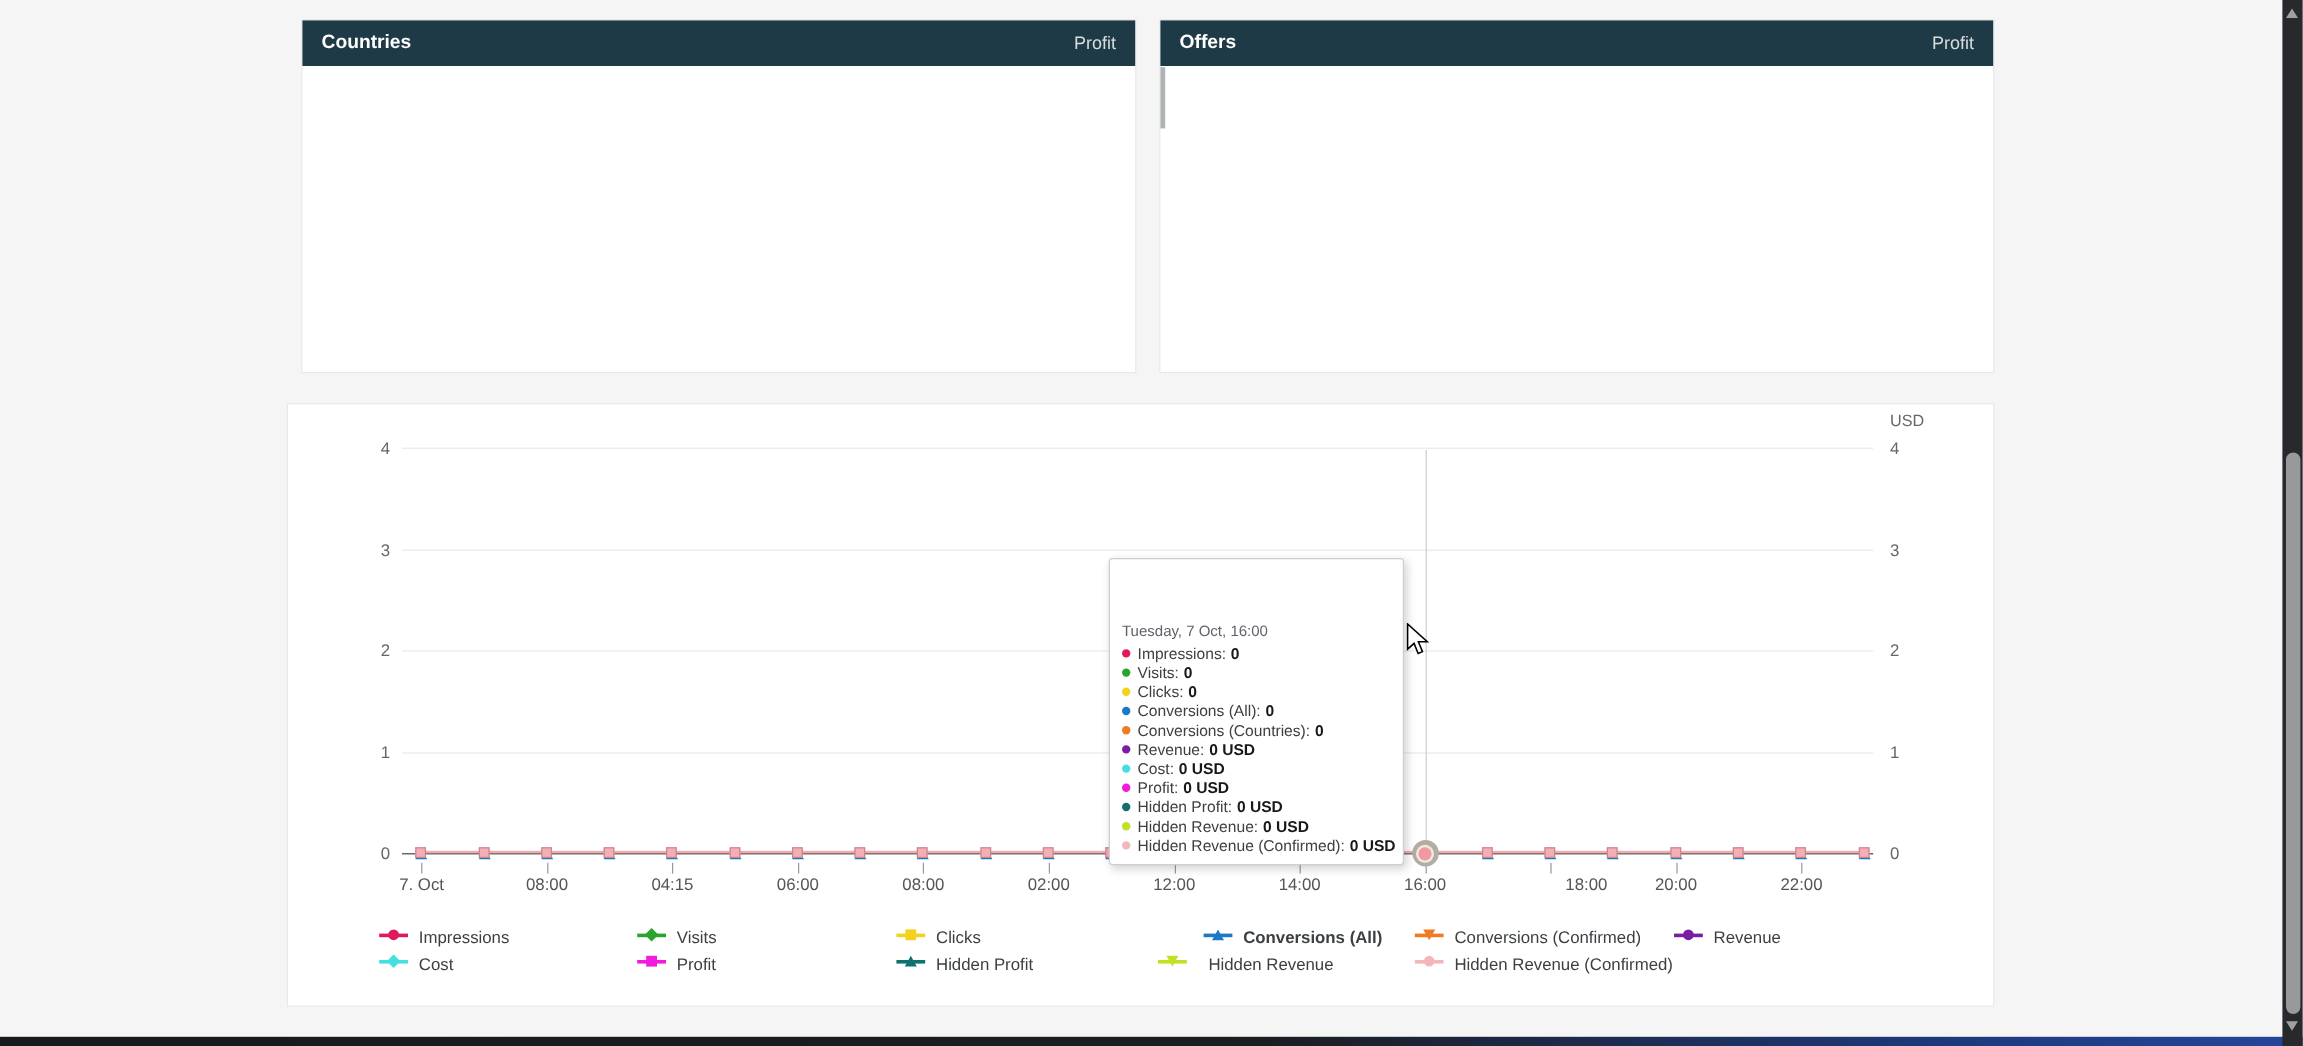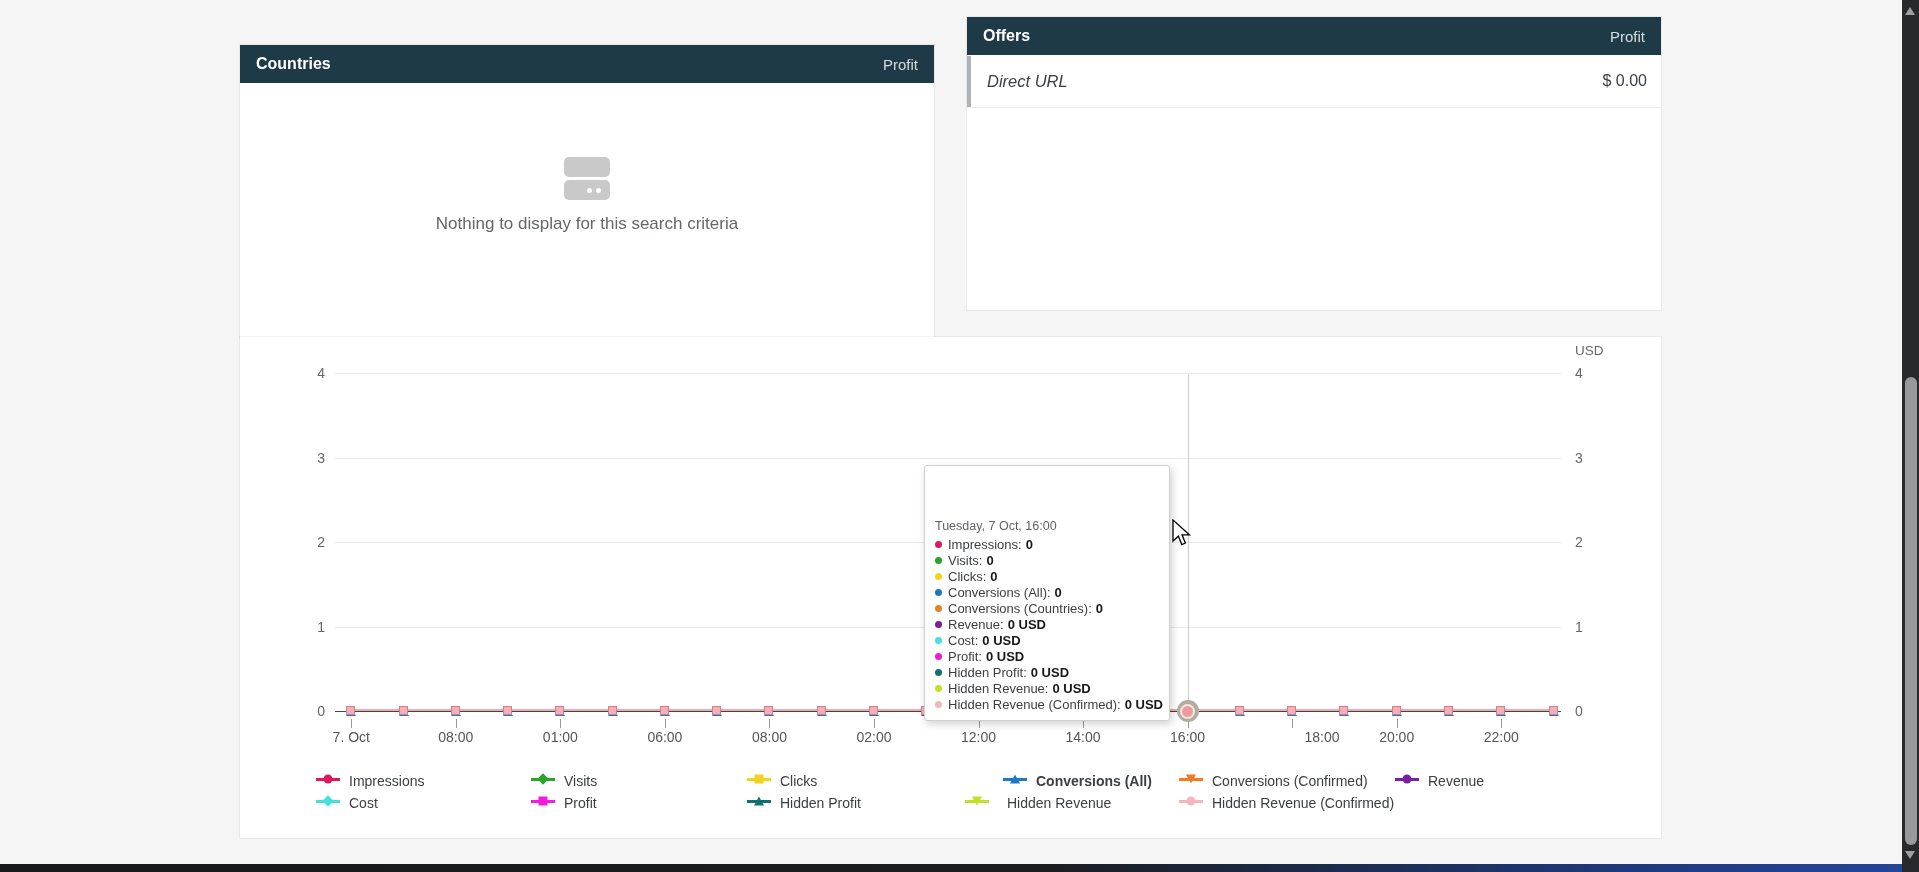--- a/index.html
+++ b/index.html
@@ -2,21 +2,21 @@
 <html><head>
 <meta charset="utf-8">
 <style>
   * { margin:0; padding:0; box-sizing:border-box; }
   html,body { width:1919px; height:872px; overflow:hidden; }
   body { font-family:"Liberation Sans", sans-serif; background:#f5f5f6; position:relative; }
   .page { position:absolute; inset:0; }
 
   
   .panel { position:absolute; background:#fff; box-shadow:0 0 0 1px rgba(0,0,0,0.05); }
-  .panel-countries { left:240px; top:17px; width:694px; height:293px;margin-top:28px; }
+  .panel-countries { left:252px; top:17px; width:694px; height:293px; }
   .panel-offers    { left:967px; top:17px; width:694px; height:293px; }
   .panel-chart     { left:240px; top:337px; width:1421px; height:501px; }
 
   .panel-header { height:38px; background:#1f3a47; display:flex; align-items:center;
                   justify-content:space-between; padding:0 16px; }
   .panel-title  { color:#ffffff; font-weight:bold; font-size:16px; }
   .panel-metric { color:#d8dcdf; font-size:15px; }
 
   
   .empty-state { position:absolute; left:0; right:0; top:112px; text-align:center; }
@@ -92,44 +92,28 @@
 </head>
 <body>
 
 <div class="page">
 
   <section class="panel panel-countries">
     <header class="panel-header">
       <span class="panel-title">Countries</span>
       <span class="panel-metric">Profit</span>
     </header>
-    <div class="empty-state">
-      <div class="empty-icon">
-        <div class="ei-top"></div>
-        <div class="ei-bottom">
-          <span class="ei-dot"></span>
-          <span class="ei-dot"></span>
-        </div>
-      </div>
-      <div class="empty-text">Nothing to display for this search criteria</div>
-    </div>
   </section>
 
   <section class="panel panel-offers">
     <header class="panel-header">
       <span class="panel-title">Offers</span>
       <span class="panel-metric">Profit</span>
     </header>
     <div class="offers-scroll"></div>
-    <div id="offers-rows">
-        <div class="offer-row">
-          <span class="offer-name">Direct URL</span>
-          <span class="offer-value">$ 0.00</span>
-        </div>
-      </div>
   </section>
 
   <section class="panel panel-chart">
     <div class="unit-label">USD</div>
     <div id="plot">
         <div class="gl" style="top: 36px;"></div>
         <div class="yl" style="top: 27px;">4</div>
         <div class="yr" style="top: 27px;">4</div>
         <div class="gl" style="top: 121px;"></div>
         <div class="yl" style="top: 112px;">3</div>
@@ -159,21 +143,21 @@
         <div class="xl" style="left: 170.84px;">08:00</div>
         <div class="mk" style="left: 209.84px;">
           <div class="mk-under"></div>
           <div class="mk-sq"></div>
         </div>
         <div class="mk" style="left: 262.11px;">
           <div class="mk-under"></div>
           <div class="mk-sq"></div>
         </div>
         <div class="tick" style="left: 320.38px;"></div>
-        <div class="xl" style="left: 275.38px;">01:00</div>
+        <div class="xl" style="left: 275.38px;">04:15</div>
         <div class="mk" style="left: 314.38px;">
           <div class="mk-under"></div>
           <div class="mk-sq"></div>
         </div>
         <div class="mk" style="left: 366.65px;">
           <div class="mk-under"></div>
           <div class="mk-sq"></div>
         </div>
         <div class="tick" style="left: 424.92px;"></div>
         <div class="xl" style="left: 379.92px;">06:00</div>

